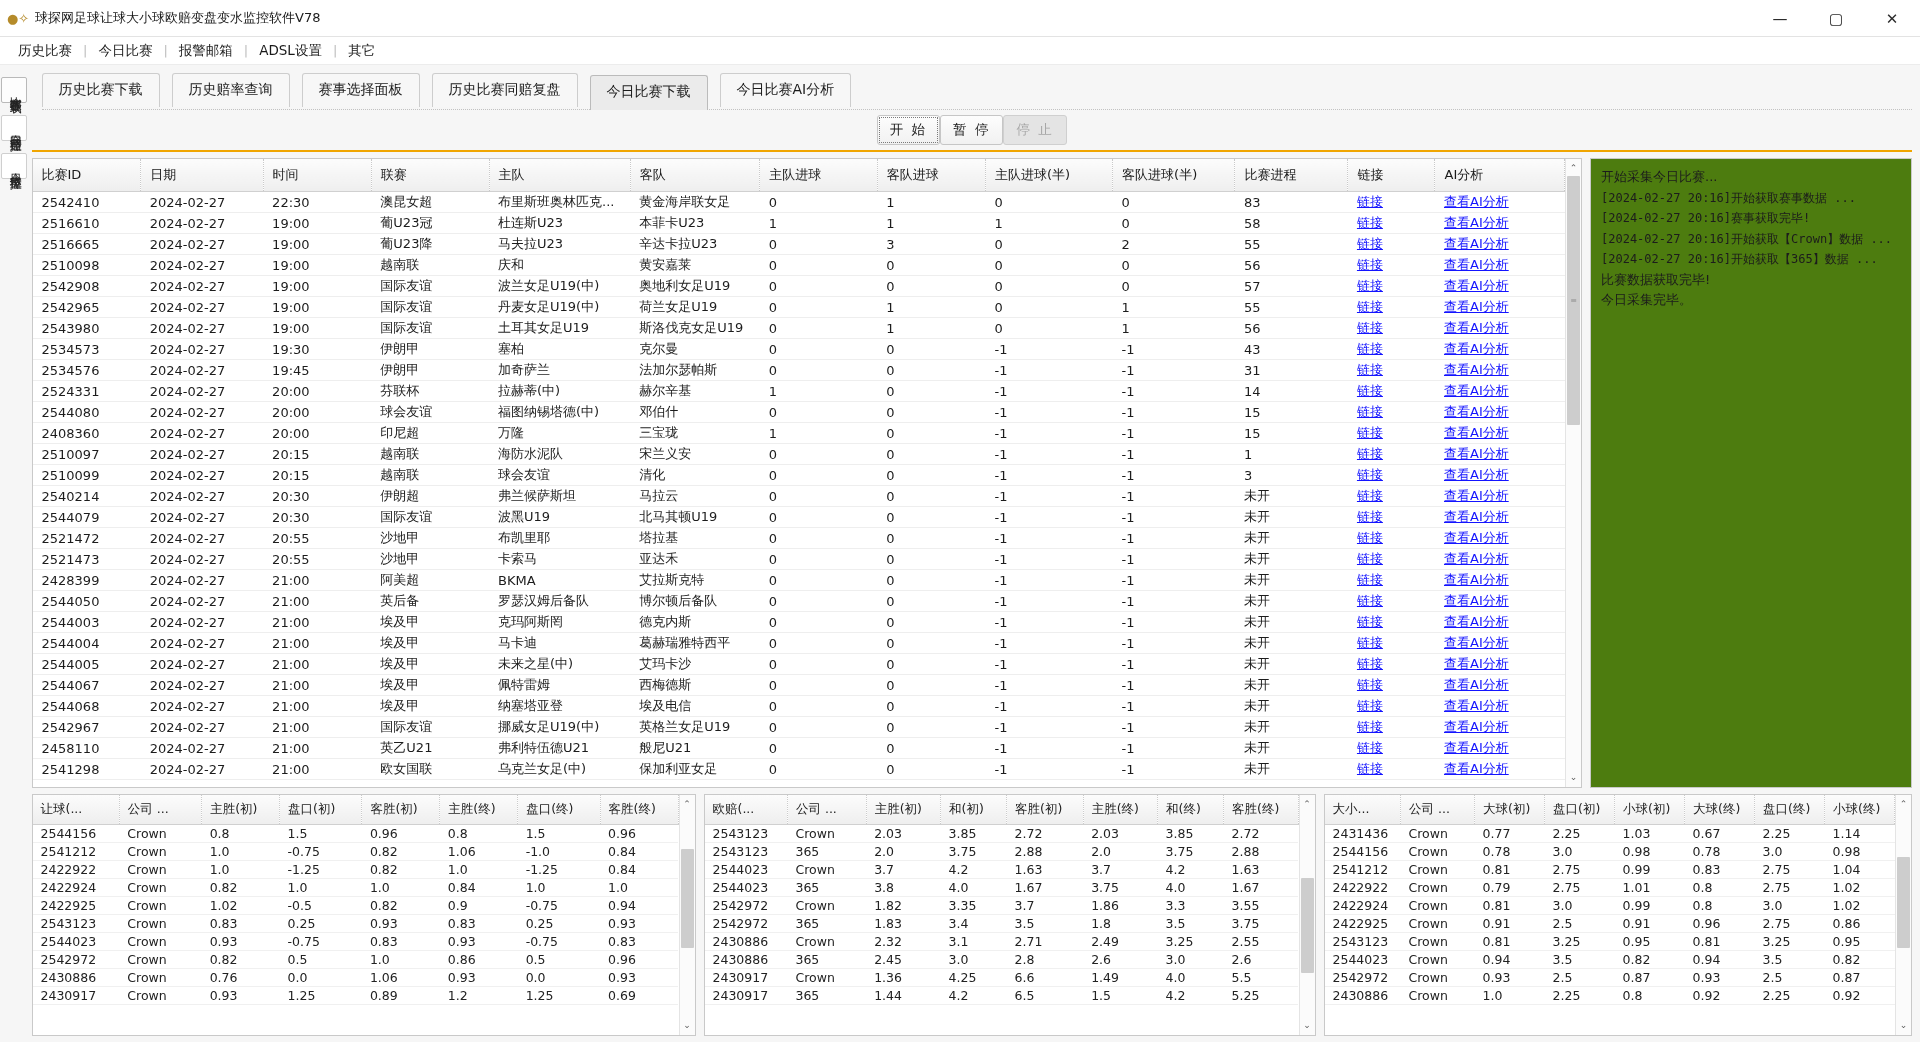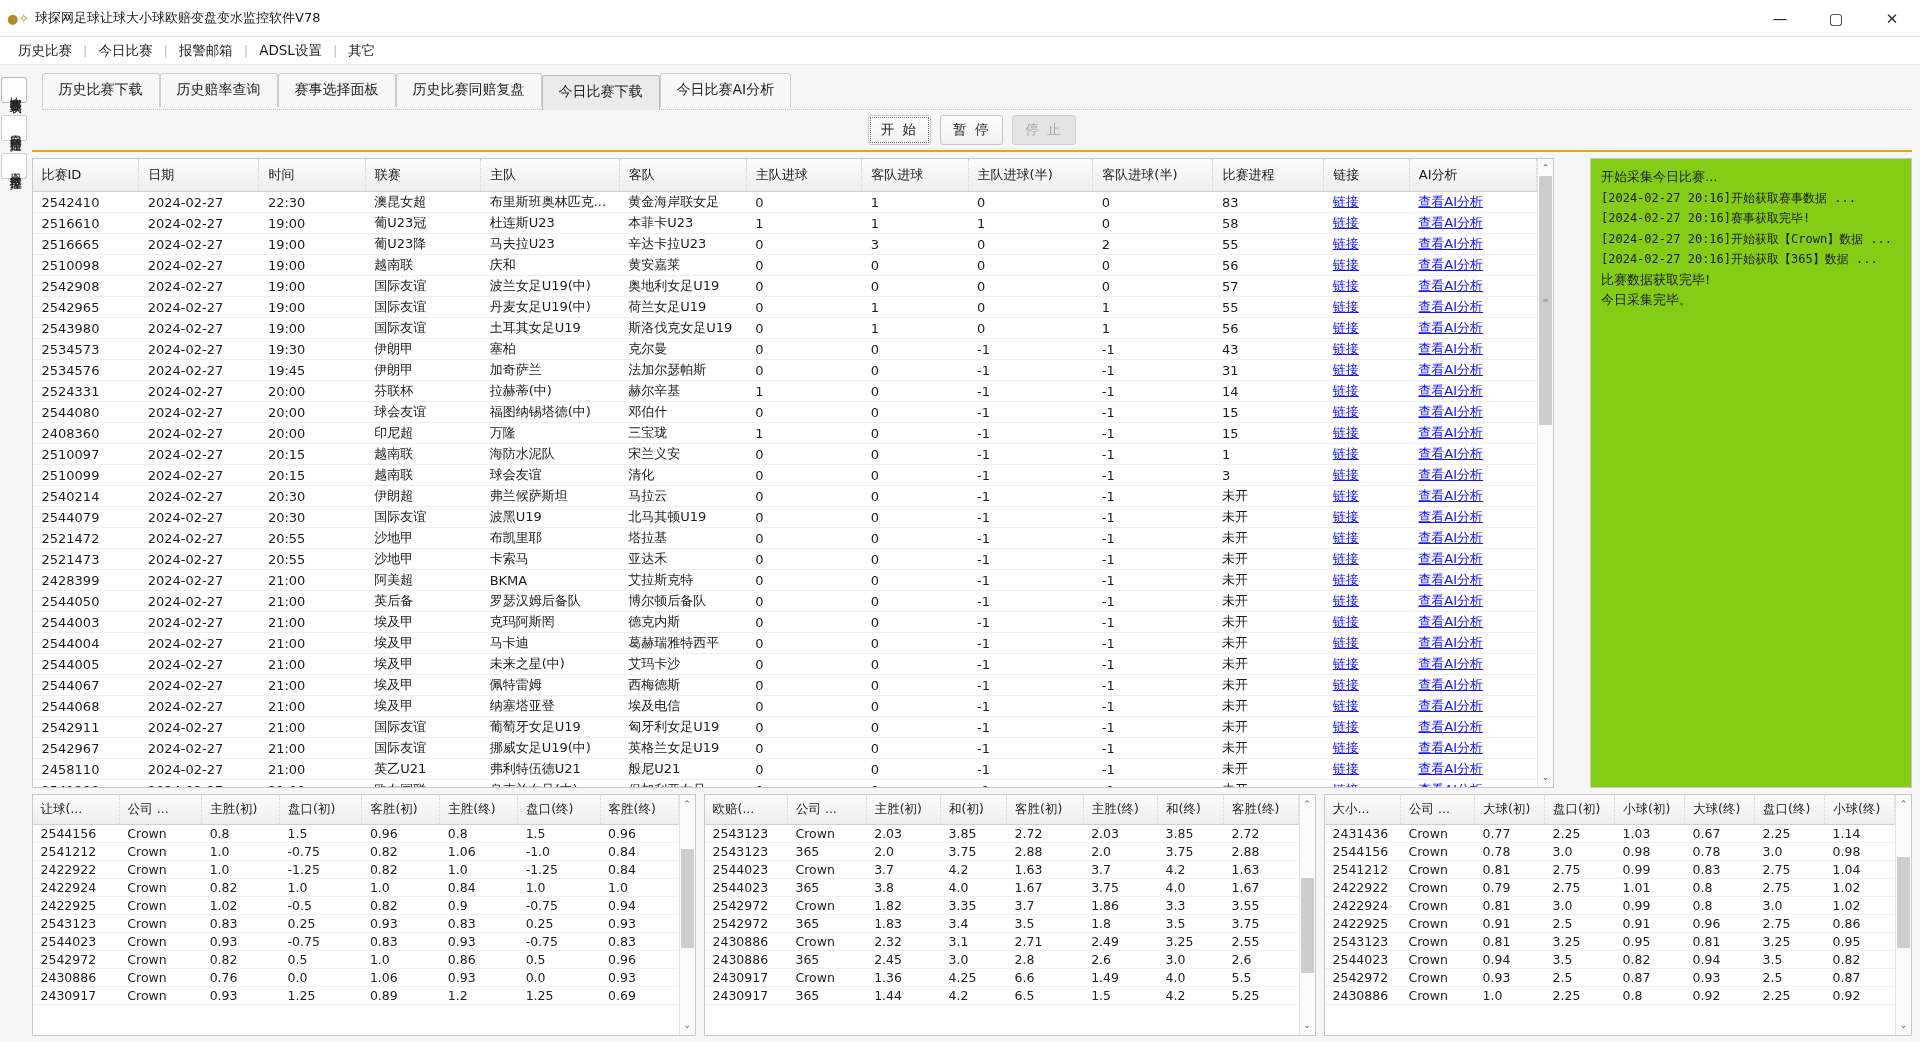--- a/index.html
+++ b/index.html
@@ -56,34 +56,34 @@
     writing-mode: vertical-rl; text-orientation: upright;
     font-size: 12px; letter-spacing: 1px; padding: 9px 3px; color: #222;
     line-height: 14px;
   }
   .vtab.active { background: #fdfdfd; border-color: #b9b9b9; }
 
   .rightpane { flex: 1; display: flex; flex-direction: column; padding: 8px 8px 6px 4px; }
 
   
   .tabstrip {
-    display: flex; align-items: flex-end; gap: 0;
+    display: flex; align-items: flex-end; gap: 12px;
     border-bottom: 1px dotted #c2c2c2; padding-bottom: 0px; margin-left: 10px;
   }
   .tab {
     padding: 7px 16px 8px; font-size: 14px; background: #f7f7f7;
     border: 1px solid #cdcdcd; border-bottom: none;
     border-radius: 3px 3px 0 0; color: #1b1b1b;
     margin-bottom: 2px;
   }
   .tab.active { background: #ebebeb; border-color: #bbb; margin-bottom: -1px; padding-bottom: 9px; }
 
   
   .actionrow {
-    height: 42px; display: flex; align-items: center; justify-content: center; gap: 9px;
+    height: 42px; display: flex; align-items: center; justify-content: center; 
     border-bottom: 2px solid #f0a500; position: relative;
   }
   .btn {
     min-width: 47px; padding: 5px 12px; font-size: 13.5px;
     background: linear-gradient(#fdfdfd,#f1f1f1); border: 1px solid #c6c6c6;
     border-radius: 3px; color: #1a1a1a; letter-spacing: 2px;
   }
   .btn.focus { outline: 1px dotted #7a7a7a; outline-offset: -3px; }
   .btn.disabled { color: #a6a6a6; background: #e4e4e4; border-color: #cfcfcf; }
 
@@ -122,24 +122,23 @@
   .vscroll .arrow { font-size: 9px; color: #5a5a5a; height: 15px; line-height:15px; }
   .vscroll .track { flex: 1; width: 100%; position: relative; }
   .vscroll .thumb {
     position: absolute; left: 1px; right: 1px; background: #cdcdcd;
     border-radius: 1px; display:flex; align-items:center; justify-content:center;
     color:#8d8d8d; font-size:8px; letter-spacing:0px;
   }
 
   
   .logpanel {
-    width: 322px; background: #84cc16; border: 1px solid #c9c9c9;
+    width: 322px; background: #4d7c0f; border: 1px solid #c9c9c9;
     padding: 8px 10px; font-size: 13px; line-height: 20.5px; color: #1c1c1c;
     overflow: hidden;
-    margin-left: 28px;
   }
   .logpanel .ts { font-family: "DejaVu Sans Mono", "Liberation Mono", monospace; font-size: 12px; }
 
   
   .bottomrow { display: flex; gap: 8px; height: 248px; padding-top: 6px; }
   .oddspanel {
     background: #fff; border: 1px solid #c9c9c9; display: flex; flex-direction: column;
     min-width: 0;
     align-items: center;
   }
@@ -618,35 +617,20 @@
                     <td>埃及电信</td>
                     <td>0</td>
                     <td>0</td>
                     <td>-1</td>
                     <td>-1</td>
                     <td>未开</td>
                     <td><a class="cell-link" href="#">链接</a></td>
                     <td><a class="cell-link" href="#">查看AI分析</a></td>
                   </tr>
                   <tr>
-                    <td>2542911</td>
-                    <td>2024-02-27</td>
-                    <td>21:00</td>
-                    <td>国际友谊</td>
-                    <td>葡萄牙女足U19</td>
-                    <td>匈牙利女足U19</td>
-                    <td>0</td>
-                    <td>0</td>
-                    <td>-1</td>
-                    <td>-1</td>
-                    <td>未开</td>
-                    <td><a class="cell-link" href="#">链接</a></td>
-                    <td><a class="cell-link" href="#">查看AI分析</a></td>
-                  </tr>
-                  <tr>
                     <td>2542967</td>
                     <td>2024-02-27</td>
                     <td>21:00</td>
                     <td>国际友谊</td>
                     <td>挪威女足U19(中)</td>
                     <td>英格兰女足U19</td>
                     <td>0</td>
                     <td>0</td>
                     <td>-1</td>
                     <td>-1</td>

